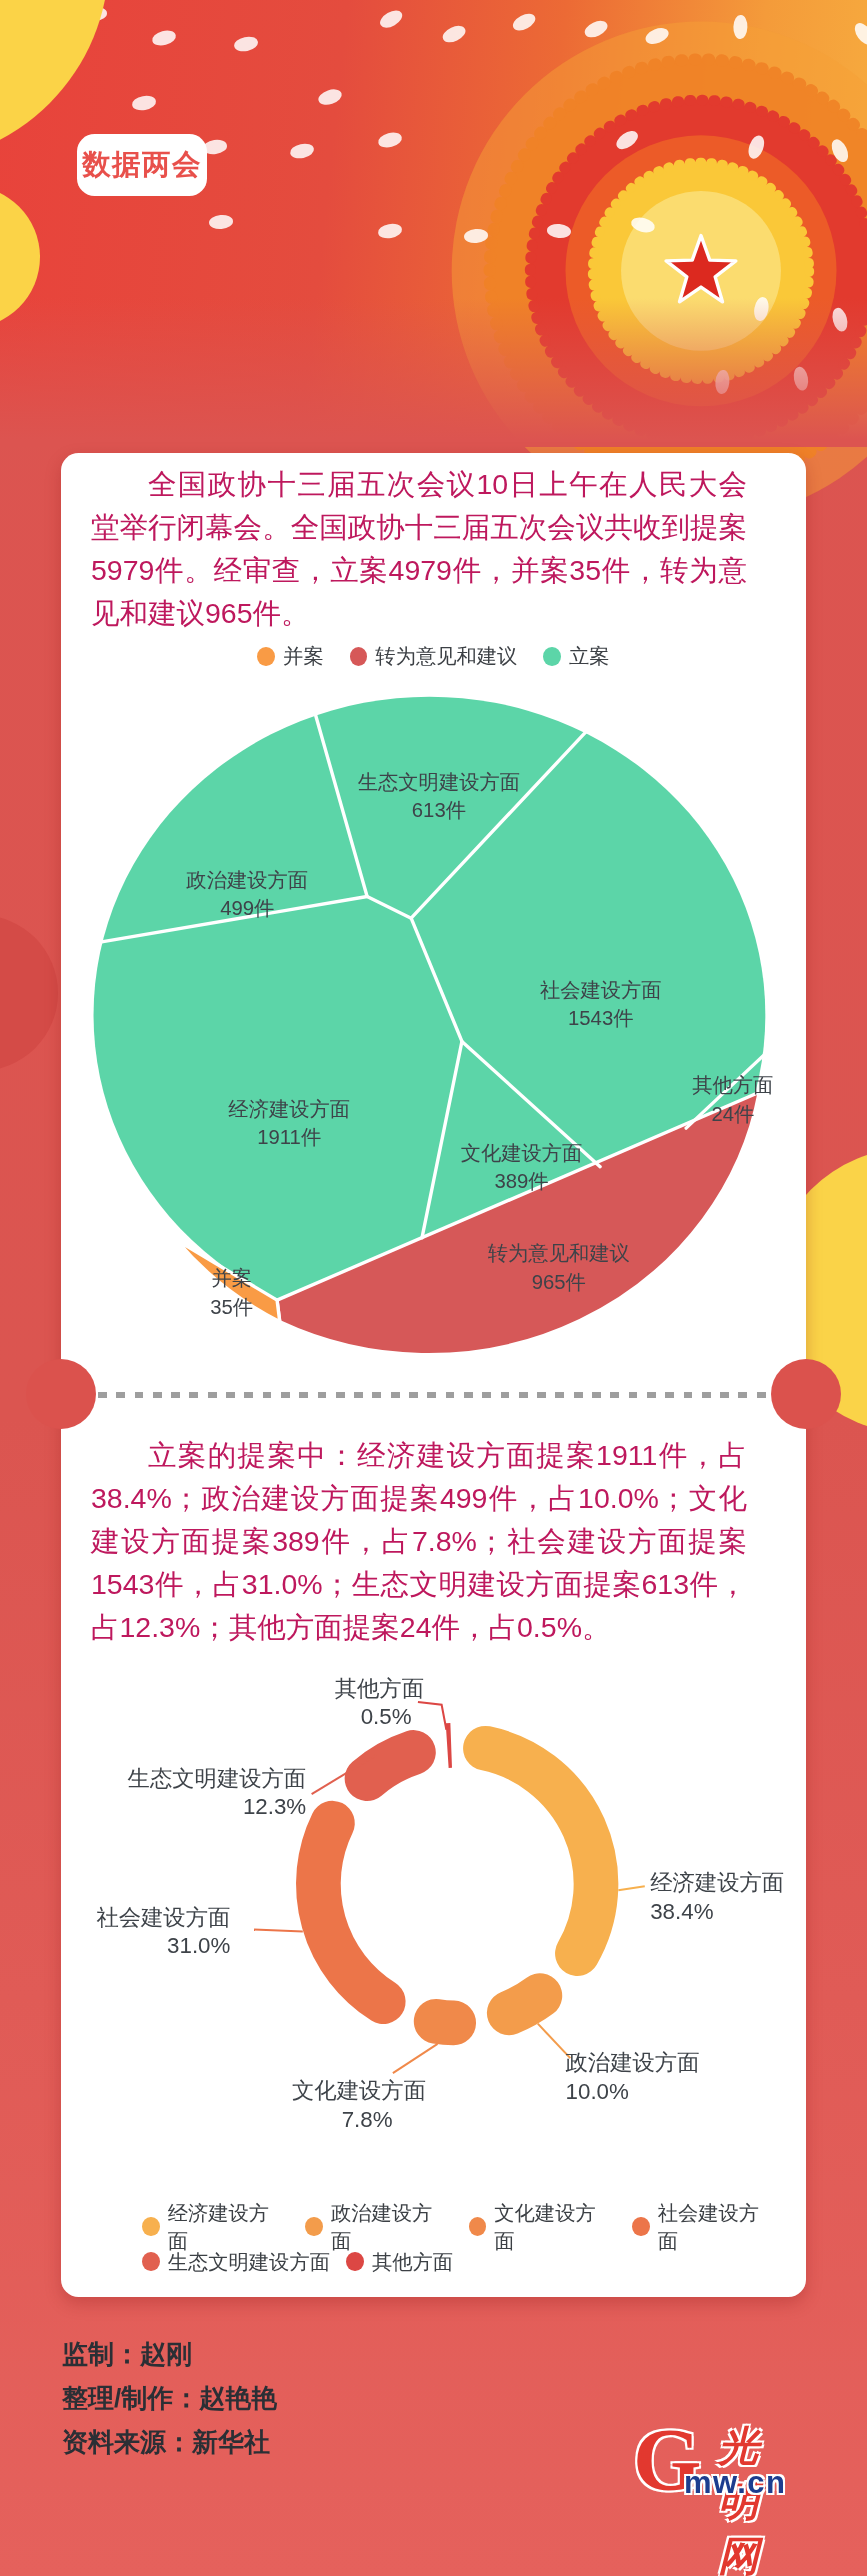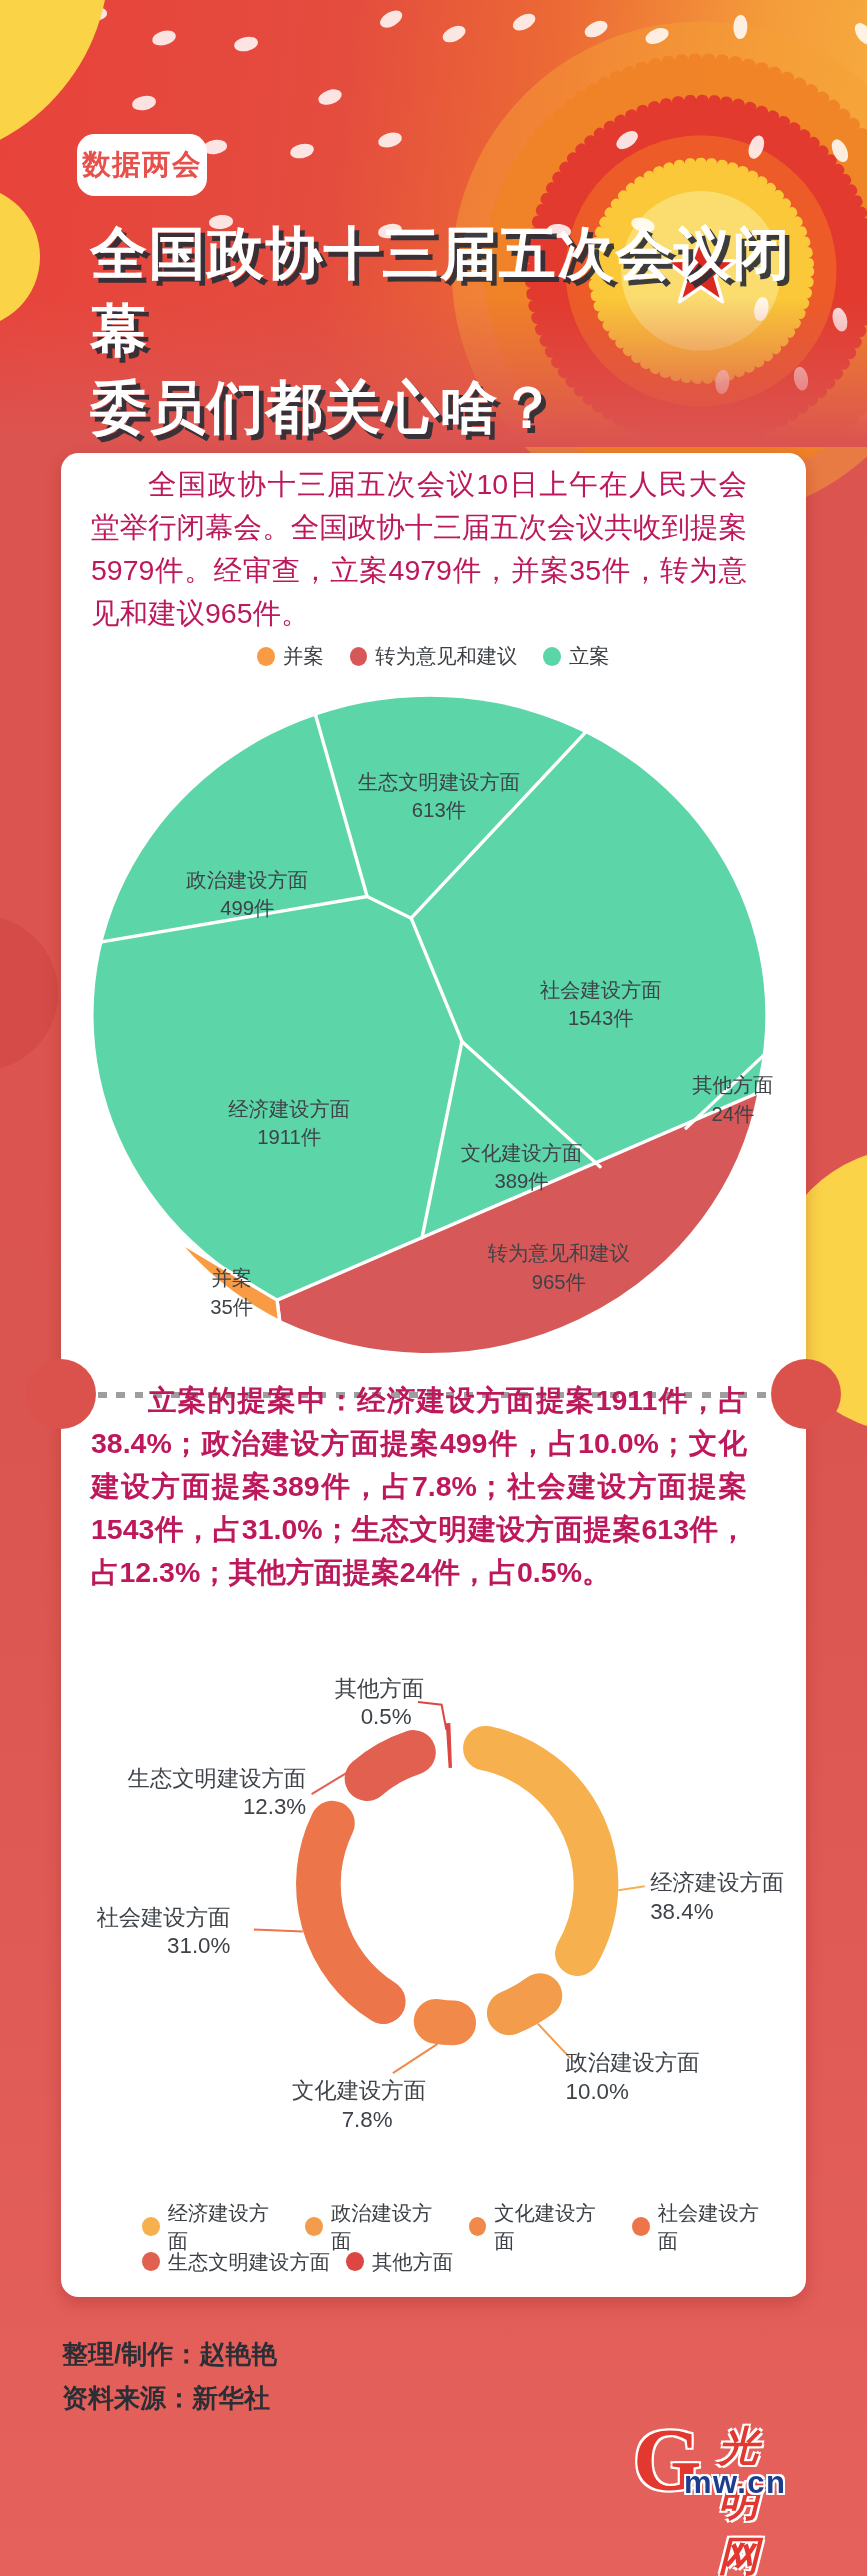--- a/index.html
+++ b/index.html
@@ -40,21 +40,21 @@
   .card{
     position:absolute;left:61px;top:453px;width:745px;height:1844px;
     background:#fff;border-radius:17.6px;
     box-shadow:0 6.8px 16.3px rgba(140,25,25,.28);
   }
   .para{
     position:absolute;left:30px;width:656px;
     color:#be185d;font-size:28.5px;line-height:43px;text-indent:2em;text-align:justify;
   }
   .para1{top:9.5px;}
-  .para2{top:926px;font-weight:bold;}
+  .para2{top:981px;}
   .legend-row{
     position:absolute;left:0;top:188px;width:745px;height:30px;
     display:flex;align-items:center;justify-content:center;gap:26px;
   }
   .legend-item{display:flex;align-items:center;gap:8.1px;color:#3C4045;font-size:20.3px;}
   .legend-dot{width:17.6px;height:19px;border-radius:50%;}
   .pie-svg{position:absolute;left:0;top:218px;}
   .pie-label{font-size:30px;fill:#3E4349;}
   .dashed{
     position:absolute;left:37px;top:939px;width:671px;height:6.1px;
@@ -141,24 +141,20 @@
   <div class="header-fade"></div>
 
   <div class="corner-circle yellow-big"></div>
   <div class="corner-circle yellow-small"></div>
   <div class="corner-circle red-left"></div>
   <div class="corner-circle yellow-right"></div>
 
   <div class="badge">
     <span>数据两会</span>
   </div>
-  <div class="title">
-    <div>全国政协十三届五次会议闭幕</div>
-    <div>委员们都关心啥？</div>
-  </div>
 
   <div class="card">
 
     <div class="para para1">全国政协十三届五次会议10日上午在人民大会堂举行闭幕会。全国政协十三届五次会议共收到提案5979件。经审查，立案4979件，并案35件，转为意见和建议965件。</div>
 
     <div class="legend-row">
       <div class="legend-item">
         <span class="legend-dot" style="background: rgb(249, 155, 69);"></span>
         <span>并案</span>
       </div>
@@ -267,20 +263,21 @@
         <span class="legend-dot" style="background: rgb(220, 71, 68);"></span>
         <span>其他方面</span>
       </div>
     </div>
   </div>
 
   <div class="notch notch-left"></div>
   <div class="notch notch-right"></div>
 
   <div class="footer-lines">
+    <div>监制：赵刚</div>
     <div>整理/制作：赵艳艳</div>
     <div>资料来源：新华社</div>
   </div>
 
   <div class="logo">
     <span class="g">G</span>
     <span class="script">光明网</span>
     <span class="domain">mw.cn</span>
   </div>
 

